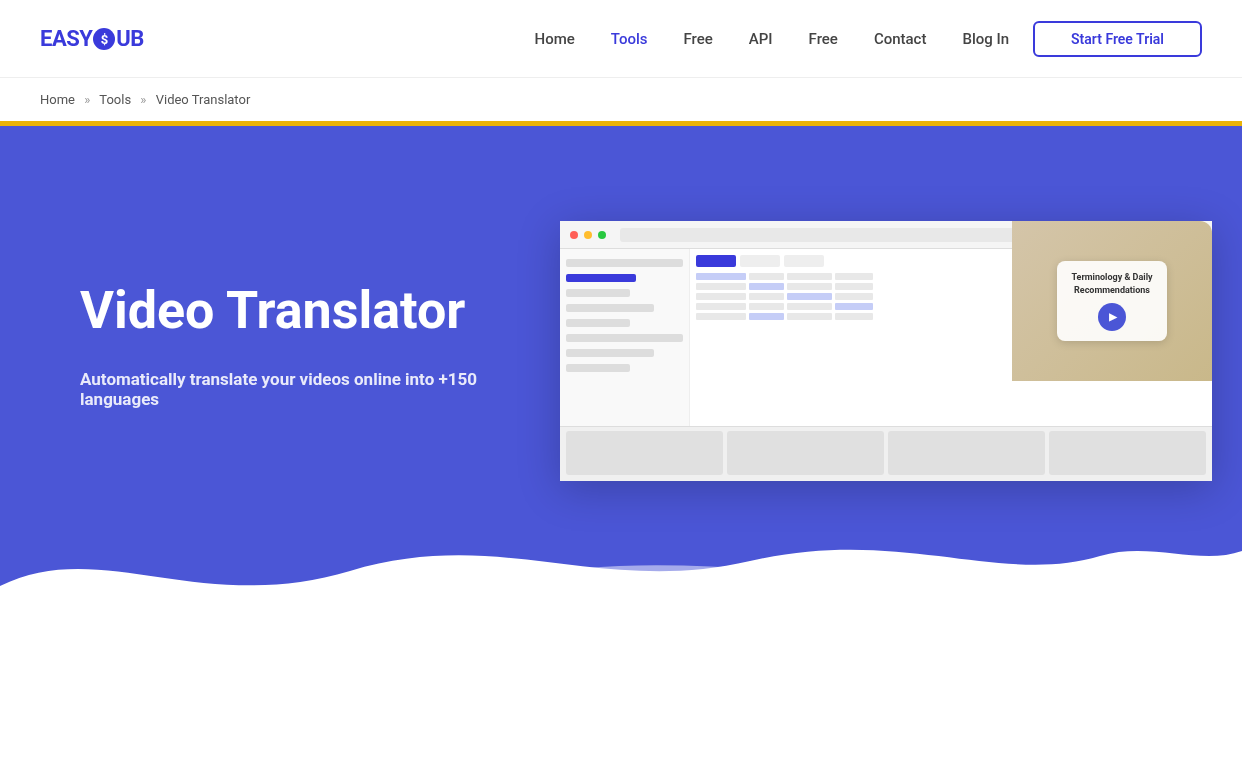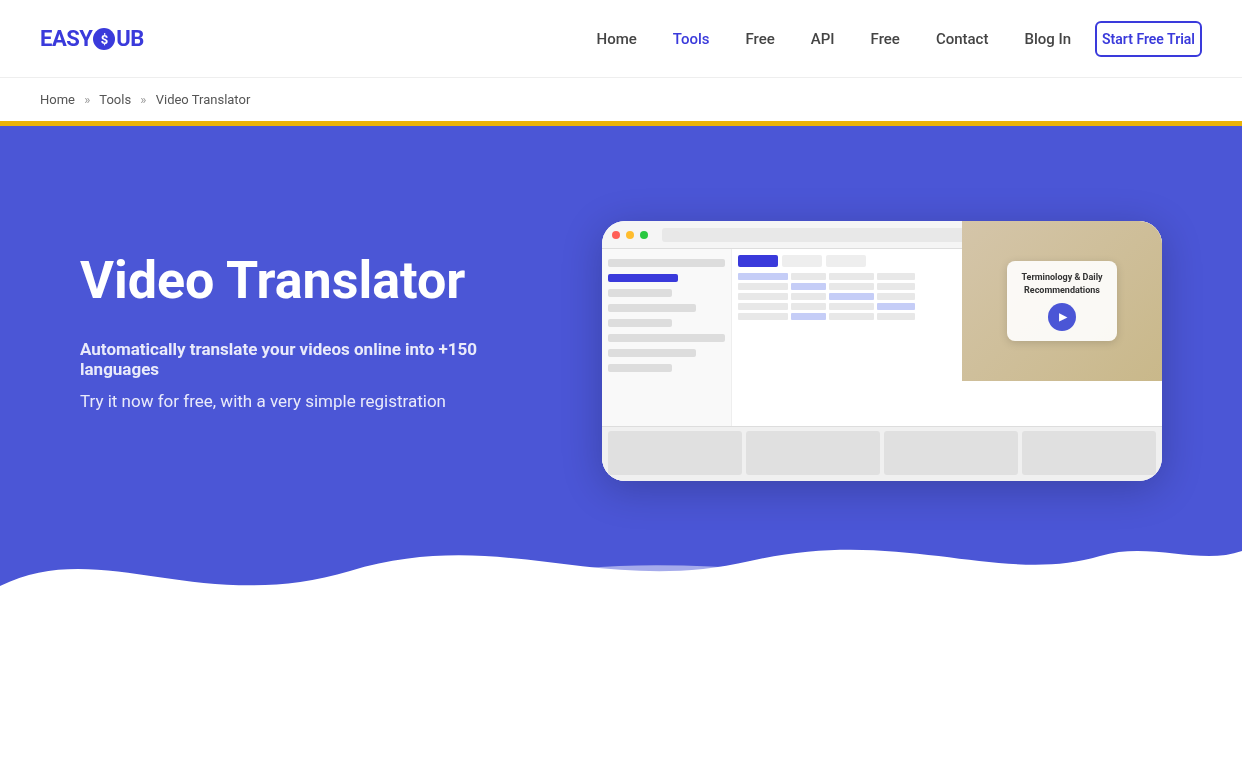--- a/index.html
+++ b/index.html
@@ -20,21 +20,21 @@
     .logo-sub-icon::after {
       content: '$'; color: #fff; font-size: 13px; font-weight: 700;
       position: absolute; top: 50%; left: 50%; transform: translate(-50%,-50%);
     }
     .nav-links { display: flex; align-items: center; gap: 36px; margin-right: 36px; }
     .nav-link { text-decoration: none; font-size: 15px; color: #444; font-weight: 500; }
     .nav-link.active { color: #3a3adb; }
     .nav-signin { text-decoration: none; font-size: 15px; color: #444; font-weight: 500; margin-right: 24px; }
     .nav-cta {
       background: #fff; border: 2px solid #3a3adb; color: #3a3adb;
-      border-radius: 6px; padding: 8px 5px; font-size: 14px; font-weight: 600;
+      border-radius: 6px; padding: 8px 36px; font-size: 14px; font-weight: 600;
       cursor: pointer; text-decoration: none;
     }
 
     
     .breadcrumb {
       padding: 14px 40px; font-size: 13px; color: #555;
       border-bottom: 5px solid #eab308; background: #fff;
     }
     .breadcrumb a { color: #555; text-decoration: none; }
     .breadcrumb .sep { margin: 0 6px; color: #999; }
@@ -57,21 +57,21 @@
     }
     .btn-sample {
       background: transparent; border: 2px solid #fff;
       color: #fff; border-radius: 8px; padding: 16px 36px;
       font-size: 17px; font-weight: 600; cursor: pointer;
     }
 
     
     .hero-right { flex: 1; display: flex; justify-content: flex-end; z-index: 2; }
     .mockup-window {
-      background: #fff; border-radius: 23px; width: 560px; height: 260px;
+      background: #fff; border-radius: 0; width: 652px; height: 260px;
       box-shadow: 0 8px 40px rgba(0,0,0,0.22); overflow: hidden; position: relative;
     }
     .mockup-topbar {
       height: 28px; background: #f5f5f5; border-bottom: 1px solid #ddd;
       display: flex; align-items: center; padding: 0 10px; gap: 6px;
     }
     .mockup-dot { width: 8px; height: 8px; border-radius: 50%; }
     .mockup-dot.red { background: #ff5f57; }
     .mockup-dot.yellow { background: #ffbd2e; }
     .mockup-dot.green { background: #28c840; }
@@ -159,21 +159,20 @@
   <span class="sep">»</span>
   <a href="#">Tools</a>
   <span class="sep">»</span>
   <span>Video Translator</span>
 </div>
 
 <section class="hero">
   <div class="hero-left">
     <h1 class="hero-title">Video Translator</h1>
     <p class="hero-subtitle">Automatically translate your videos online into +150 languages</p>
-    <p class="hero-subtitle2">Try it now for free, with a very simple registration</p>
   </div>
 
   <div class="hero-right">
     <div class="mockup-window">
       <div class="mockup-topbar">
         <div class="mockup-dot red"></div>
         <div class="mockup-dot yellow"></div>
         <div class="mockup-dot green"></div>
         <div class="mockup-url"></div>
         <div class="mockup-logo-area">EASY●UB</div>

